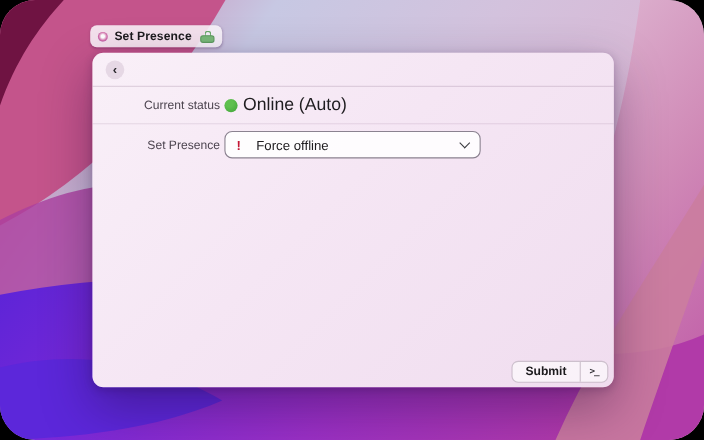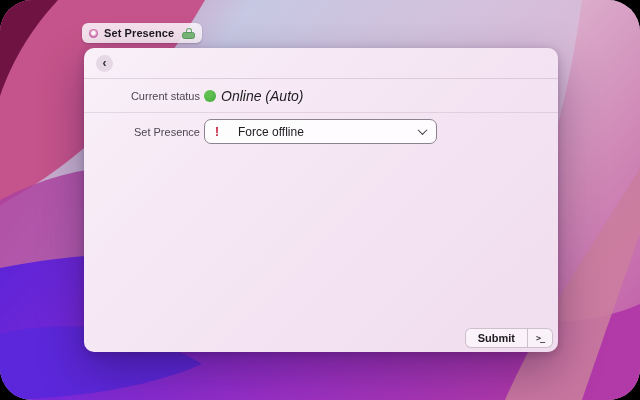--- a/index.html
+++ b/index.html
@@ -54,30 +54,30 @@
   }
   .row { display:flex; align-items:center; }
   .row-label {
     width:116px; text-align:right; font-size:11px; color:#4d4550; flex:0 0 116px;
   }
   .row-status { height:34px; border-bottom:1px solid rgba(110,80,110,0.14); }
   .status-dot {
     width:12px; height:12px; border-radius:50%; margin-left:4px;
     background:radial-gradient(circle at 38% 32%, #5fc04f 0 30%, #3fa338 100%);
   }
-  .row-value { font-size:14px; color:#1e1c1f; margin-left:5px;font-style:italic; }
+  .row-value { font-size:16px; color:#1e1c1f; margin-left:5px; }
 
   .row-presence { margin-top:6px; }
   .dropdown {
     margin-left:4px; width:233px; height:25px; border-radius:7px;
     background:rgba(255,255,255,0.88); border:1px solid #8b8290;
     display:flex; align-items:center; padding:0 10px; cursor:pointer;
   }
   .warn { color:#c41836; font-size:12px; font-weight:700; }
-  .dd-value { font-size:12px; color:#1e1c1f; margin-left:19px; flex:1; }
+  .dd-value { font-size:12px; color:#1e1c1f; margin-left:14px; flex:1; }
   .dd-chevron {
     width:7px; height:7px; border-right:1.6px solid #3a3a3f; border-bottom:1.6px solid #3a3a3f;
     transform:rotate(45deg) translate(-1px,-1px);
   }
 
   .footer { position:absolute; right:5px; bottom:4px; }
   .btn-group {
     display:flex; height:20px; border:1px solid rgba(90,60,90,0.28);
     border-radius:6px; background:rgba(255,255,255,0.62); overflow:hidden;justify-content:flex-end;
   }

